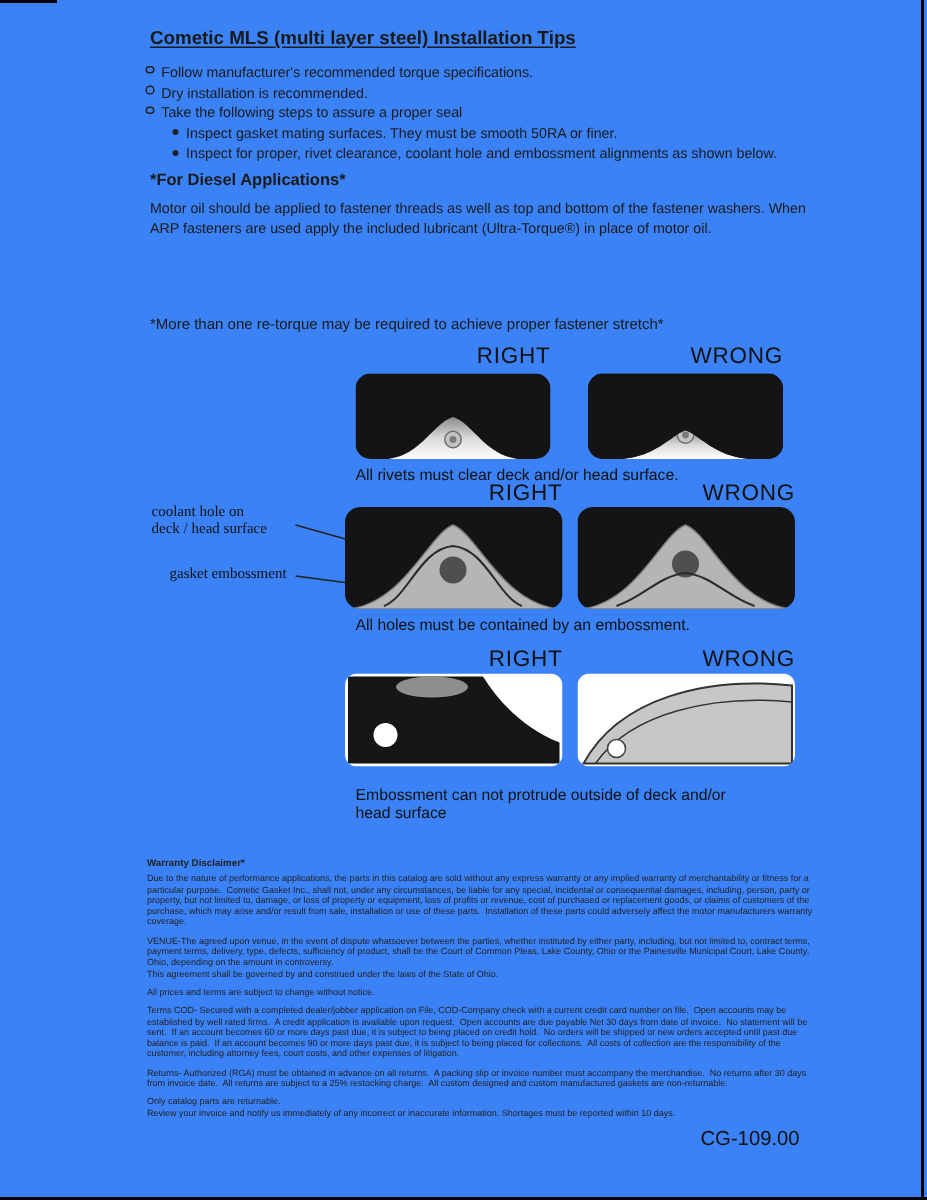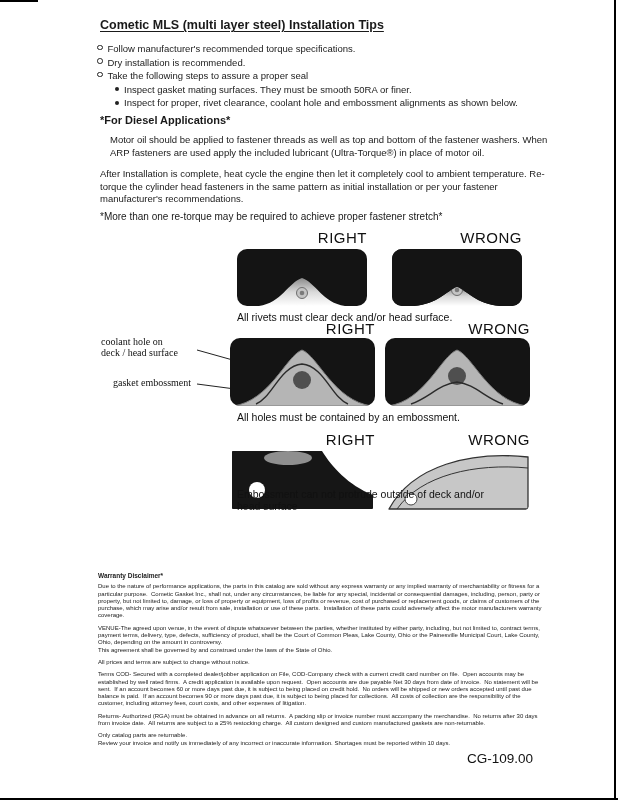--- a/index.html
+++ b/index.html
@@ -1,17 +1,17 @@
 <!DOCTYPE html>
 <html><head>
 <meta charset="utf-8">
 <style>
   html,body{margin:0;padding:0;background:#e9e9e9;}
   .page{
-    position:relative;width:618px;height:800px;background:#ffffff;
+    position:relative;width:618px;height:800px;background:#3b82f6;
     font-family:"Liberation Sans",sans-serif;color:#1a1a1a;overflow:hidden;
     margin:0 auto;
   }
   .abs{position:absolute;}
   
   .edge-right{right:2px;top:0;width:2px;height:100%;background:#000;}
   .edge-bottom{left:0;bottom:0;width:100%;height:2px;background:#000;}
   .edge-topleft{left:0;top:0;width:38px;height:2px;background:#000;}
 
   .doc-title{left:100px;top:18px;font-size:12.5px;font-weight:bold;text-decoration:underline;text-underline-offset:2px;}
@@ -21,21 +21,21 @@
     content:"";display:inline-block;width:3.5px;height:3.5px;border:1px solid #222;
     border-radius:50%;margin-right:5px;vertical-align:2px;
   }
   .sub-list{margin-left:18px;}
   .sub-bullet::before{
     content:"";display:inline-block;width:4px;height:4px;background:#222;
     border-radius:50%;margin-right:5px;vertical-align:1.5px;
   }
 
   .diesel-heading{left:100px;top:114px;font-size:11px;font-weight:bold;}
-  .diesel-para1{left:100px;top:134px;width:452px;font-size:9.5px;line-height:12.5px;margin-left:10px;}
+  .diesel-para1{left:100px;top:134px;width:452px;font-size:9.5px;line-height:12.5px;}
   .diesel-para2{left:100px;top:168px;width:452px;font-size:9.5px;line-height:12.5px;}
   .diesel-note{left:100px;top:211px;width:452px;font-size:10px;}
 
   .col-header{width:145px;text-align:right;font-size:15px;letter-spacing:0.5px;color:#111;}
   .hdr-narrow{width:130px;}
   .caption{font-size:10.5px;color:#111;}
 
   .pointer-label{font-size:10px;line-height:10.5px;white-space:pre-line;color:#111;font-family:Liberation Serif, serif;}
 
   .warranty{left:98px;top:572px;width:447px;font-size:6px;line-height:7.3px;color:#222;}
@@ -61,21 +61,20 @@
     <div class="bullet">Dry installation is recommended.</div>
     <div class="bullet">Take the following steps to assure a proper seal</div>
     <div class="sub-list">
       <div class="sub-bullet">Inspect gasket mating surfaces.  They must be smooth 50RA or finer.</div>
       <div class="sub-bullet">Inspect for proper, rivet clearance, coolant hole and embossment alignments as shown below.</div>
     </div>
   </div>
 
   <div class="abs diesel-heading">*For Diesel Applications*</div>
   <div class="abs diesel-para1">Motor oil should be applied to fastener threads as well as top and bottom of the fastener washers. When ARP fasteners are used apply the included lubricant (Ultra-Torque®) in place of motor oil.</div>
-  <div class="abs diesel-para2">After Installation is complete, heat cycle the engine then let it completely cool to ambient temperature. Re-torque the cylinder head fasteners in the same pattern as initial installation or per your fastener manufacturer's recommendations.</div>
   <div class="abs diesel-note">*More than one re-torque may be required to achieve proper fastener stretch*</div>
 
   <div class="abs col-header hdr-narrow" style="left:237px;top:229px;">RIGHT</div>
   <div class="abs col-header hdr-narrow" style="left:392px;top:229px;">WRONG</div>
 
   <svg class="abs" style="left:237px;top:249px;" width="130" height="57" viewBox="0 0 130 57">
     <defs>
       <linearGradient id="gA" x1="0" y1="0" x2="0" y2="1">
         <stop offset="0" stop-color="#8a8a8a"></stop>
           <stop offset="0.5" stop-color="#d9d9d9"></stop>
@@ -181,21 +180,21 @@
         </clipPath>
       </defs>
     <g clip-path="url(#cF)">
       <rect width="145" height="62" fill="#ffffff"></rect>
       <path d="M4,60 C28,16 86,2 143,8 L143,60 Z" fill="#c7c7c7" stroke="#333" stroke-width="1.3"></path>
       <path d="M12,60 C36,26 90,14 143,19" fill="none" stroke="#333" stroke-width="1"></path>
       <circle cx="26" cy="50" r="6" fill="#ffffff" stroke="#444"></circle>
     </g>
   </svg>
 
-  <div class="abs caption" style="left:237px;top:488px;width:250px;line-height:12px;">Embossment can not protrude outside of deck and/or head surface</div>
+  <div class="abs caption" style="left:237px;top:524px;width:250px;line-height:12px;">Embossment can not protrude outside of deck and/or head surface</div>
 
   <div class="abs warranty">
     <div class="w-head">Warranty Disclaimer*</div>
     <div class="w-para">Due to the nature of performance applications, the parts in this catalog are sold without any express warranty or any implied warranty of merchantability or fitness for a particular purpose.  Cometic Gasket Inc., shall not, under any circumstances, be liable for any special, incidental or consequential damages, including, person, party or property, but not limited to, damage, or loss of property or equipment, loss of profits or revenue, cost of purchased or replacement goods, or claims of customers of the purchase, which may arise and/or result from sale, installation or use of these parts.  Installation of these parts could adversely affect the motor manufacturers warranty coverage.</div>
     <div class="w-para tight">VENUE-The agreed upon venue, in the event of dispute whatsoever between the parties, whether instituted by either party, including, but not limited to, contract terms, payment terms, delivery, type, defects, sufficiency of product, shall be the Court of Common Pleas, Lake County, Ohio or the Painesville Municipal Court, Lake County, Ohio, depending on the amount in controversy.</div>
     <div class="w-para">This agreement shall be governed by and construed under the laws of the State of Ohio.</div>
     <div class="w-para">All prices and terms are subject to change without notice.</div>
     <div class="w-para">Terms COD- Secured with a completed dealer/jobber application on File, COD-Company check with a current credit card number on file.  Open accounts may be established by well rated firms.  A credit application is available upon request.  Open accounts are due payable Net 30 days from date of invoice.  No statement will be sent.  If an account becomes 60 or more days past due, it is subject to being placed on credit hold.  No orders will be shipped or new orders accepted until past due balance is paid.  If an account becomes 90 or more days past due, it is subject to being placed for collections.  All costs of collection are the responsibility of the customer, including attorney fees, court costs, and other expenses of litigation.</div>
     <div class="w-para">Returns- Authorized (RGA) must be obtained in advance on all returns.  A packing slip or invoice number must accompany the merchandise.  No returns after 30 days from invoice date.  All returns are subject to a 25% restocking charge.  All custom designed and custom manufactured gaskets are non-returnable.</div>
     <div class="w-para tight">Only catalog parts are returnable.</div>

